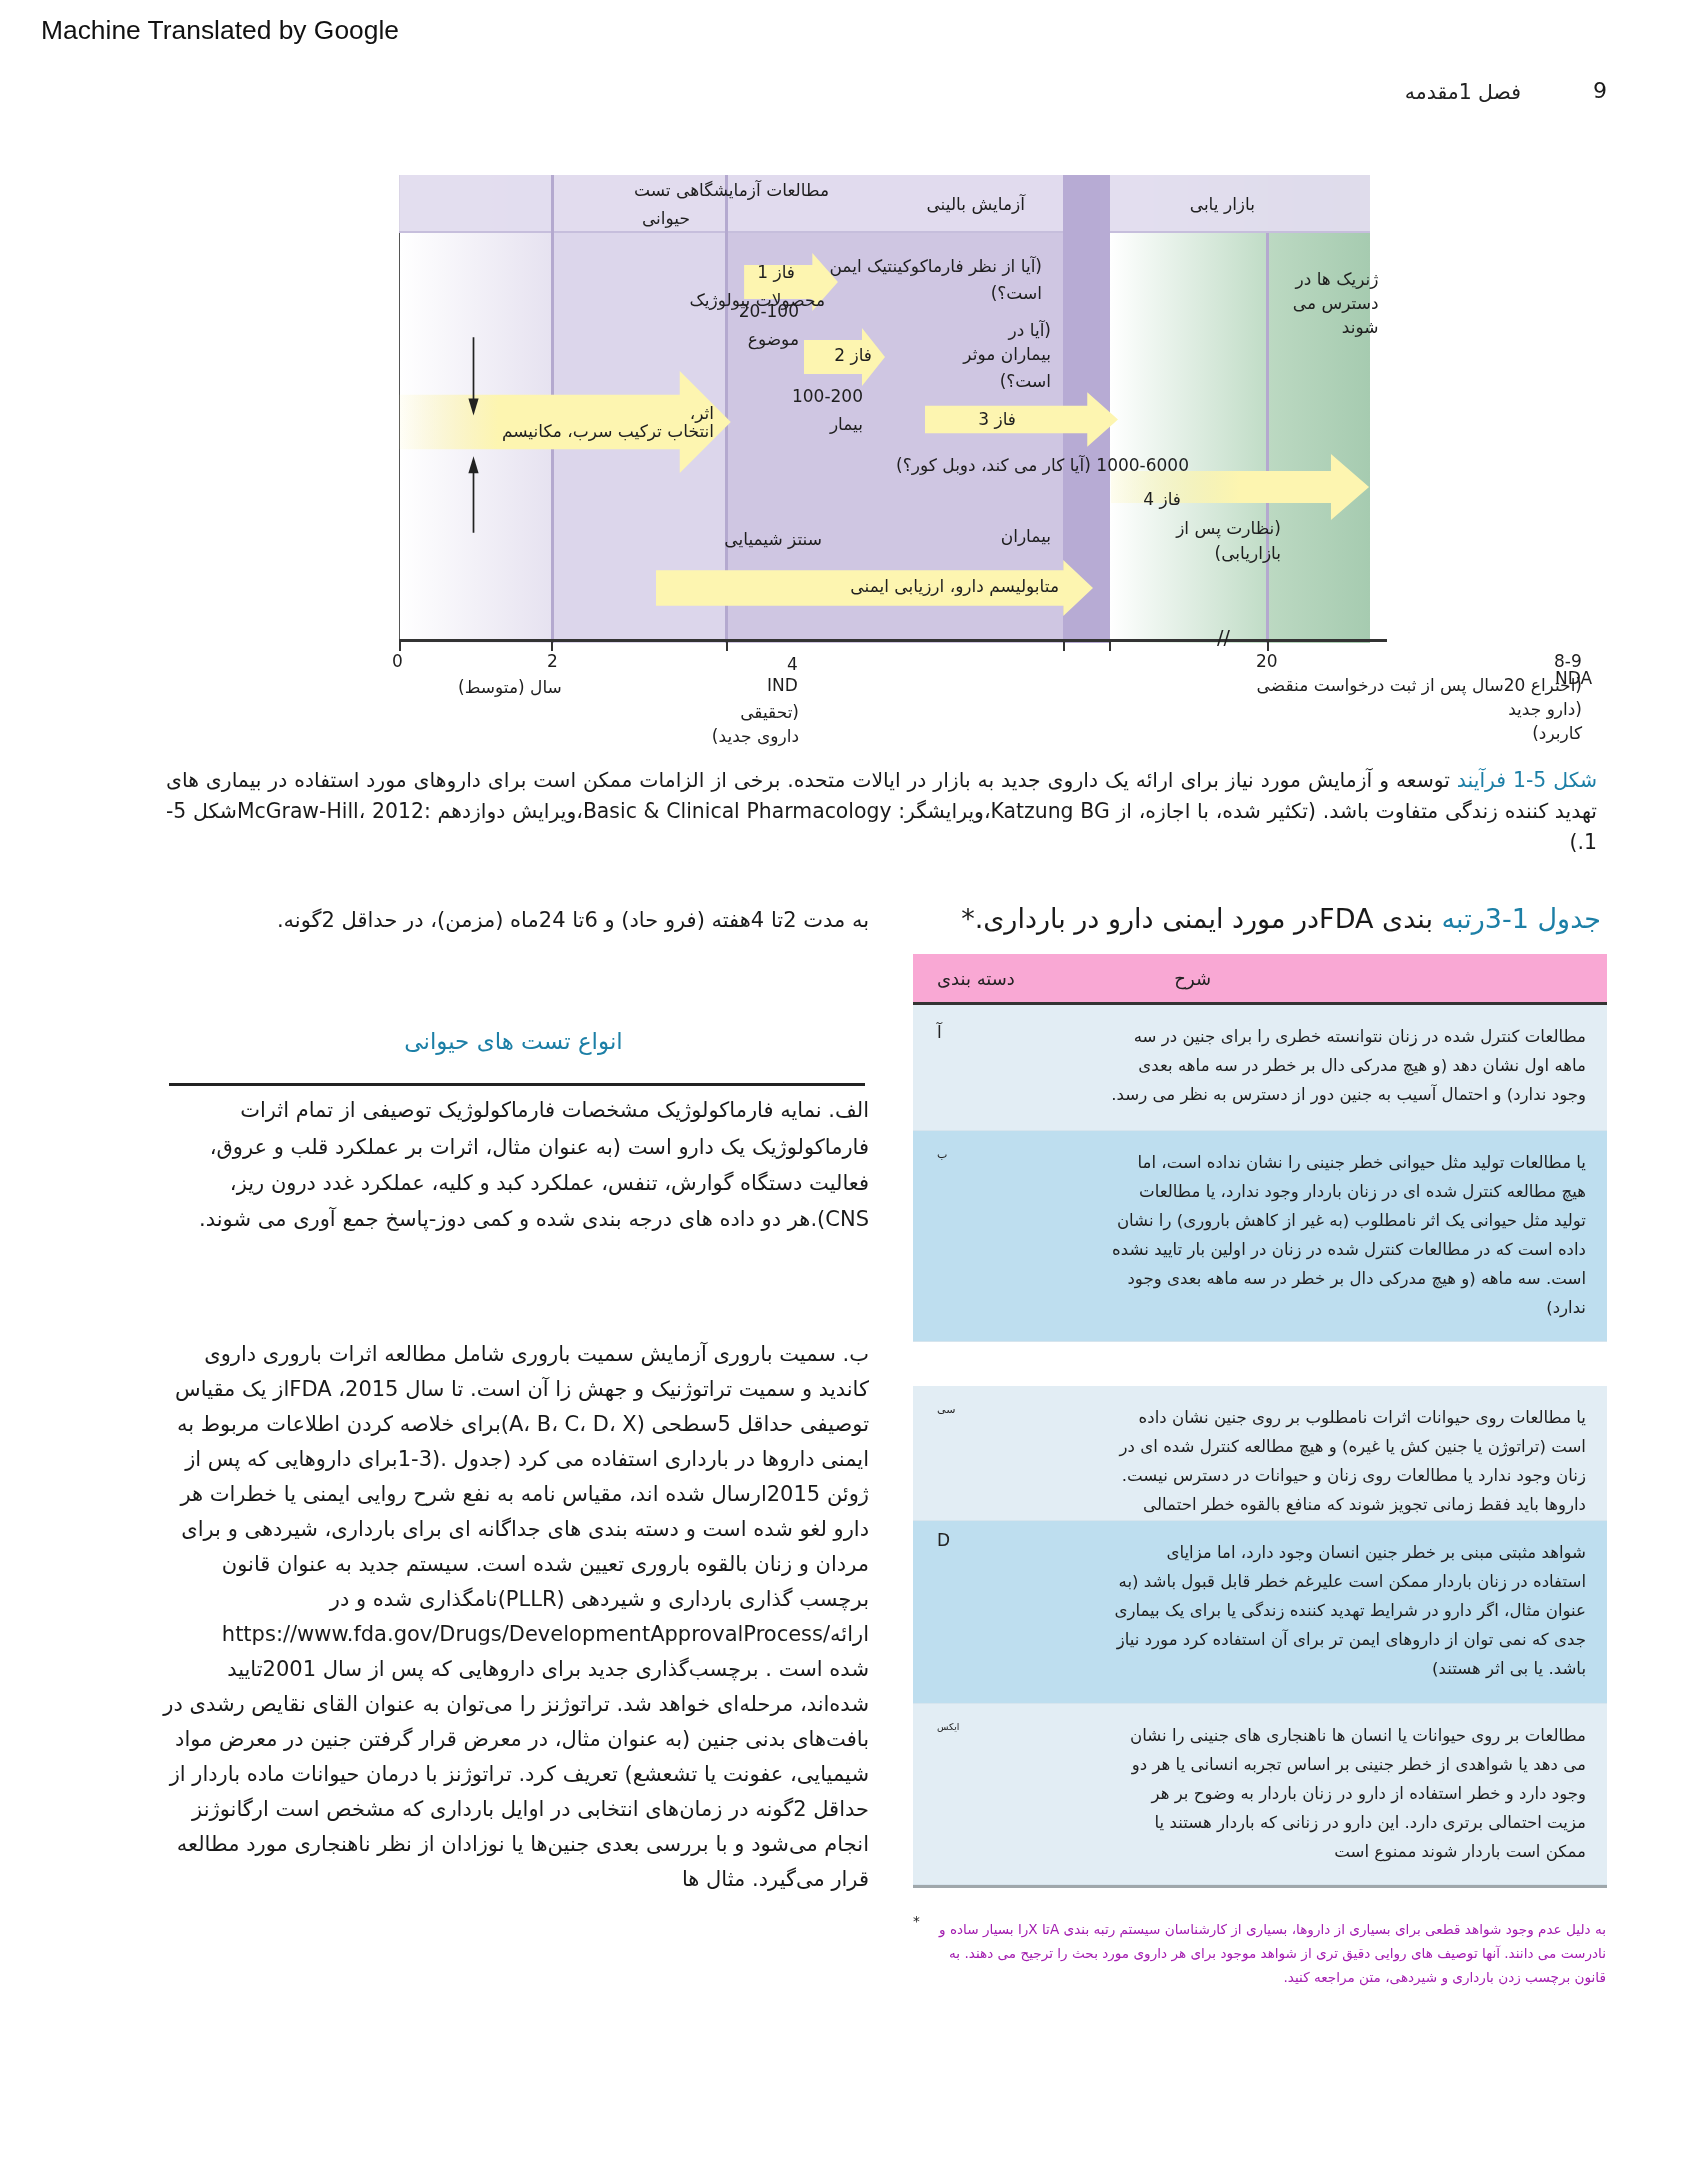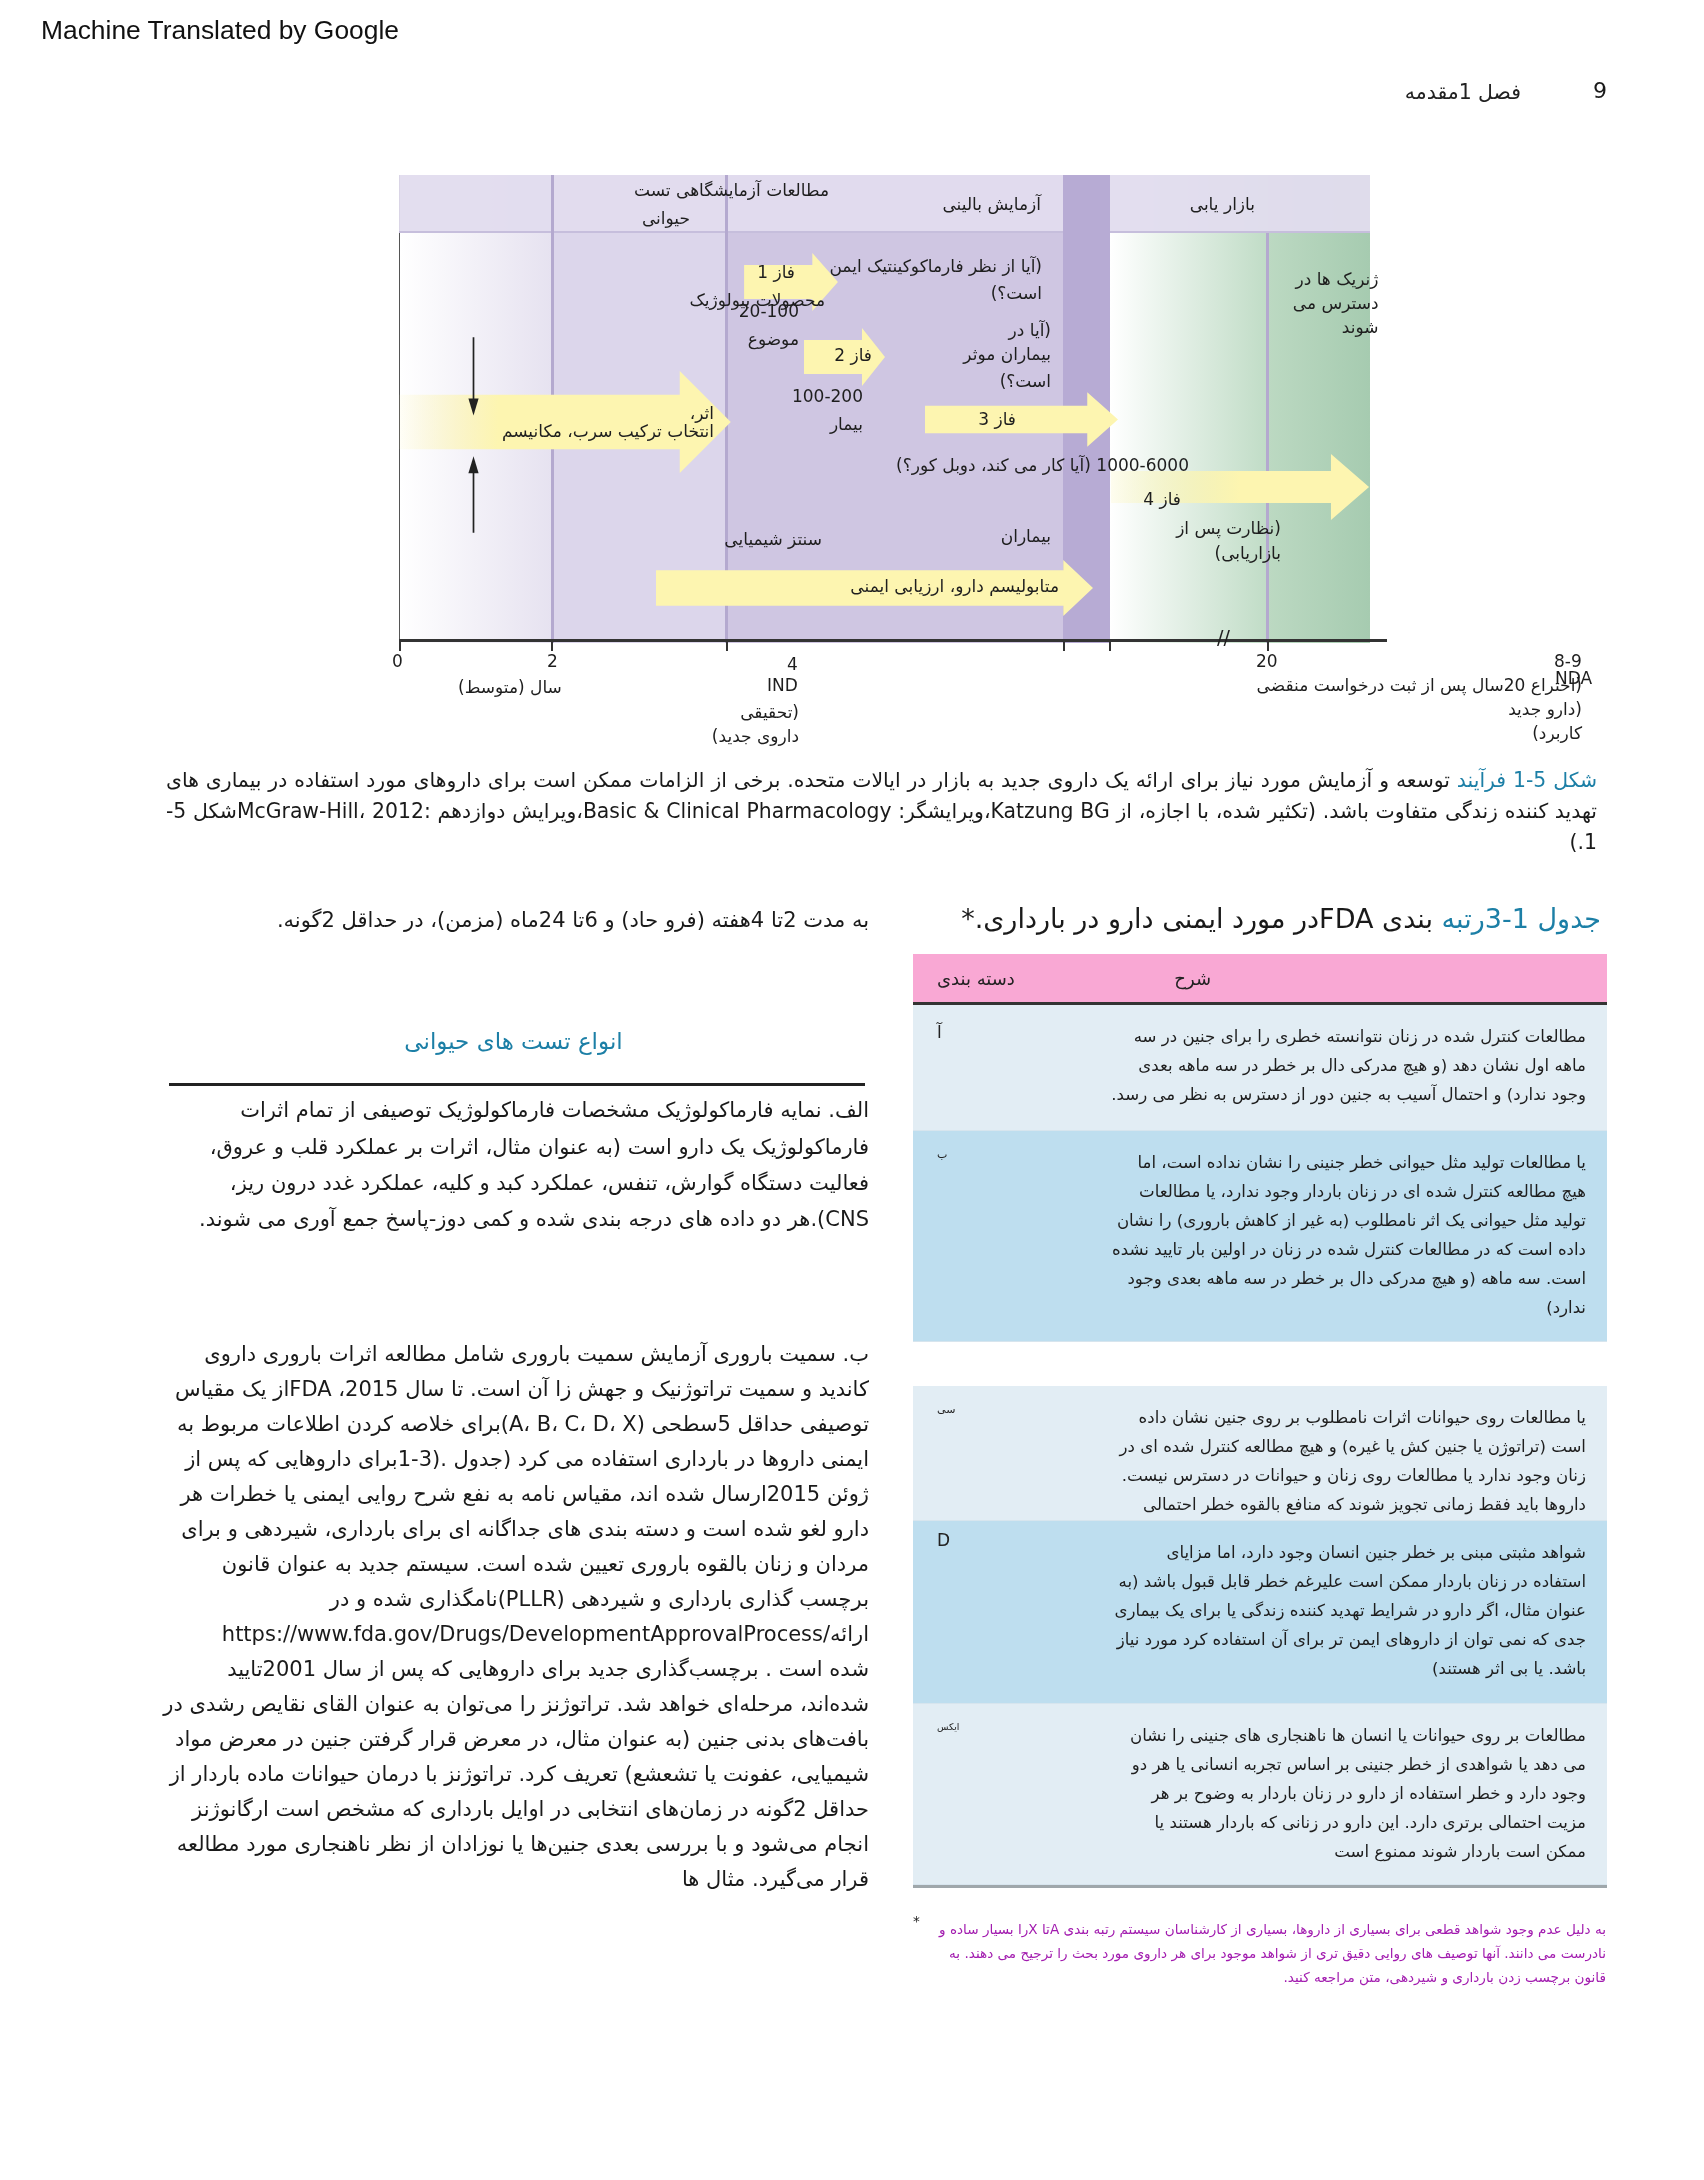--- a/index.html
+++ b/index.html
@@ -63,21 +63,21 @@
 
   <div class="hdr-row" style="left:0;width:664px;"></div>
   <div class="hdr-row" style="left:711px;width:260px;"></div>
 
   <div class="vline" style="left:152px;"></div>
   <div class="vline" style="left:326px;"></div>
   <div class="vline" style="left:867px;top:58px;"></div>
 
   <div class="dtext" style="right:558px;top:3.4px;">مطالعات آزمایشگاهی   تست</div>
   <div class="dtext" style="right:697px;top:31px;">حیوانی</div>
-  <div class="dtext" style="right:346px;top:17px;">آزمایش بالینی</div>
+  <div class="dtext" style="right:362px;top:17px;">آزمایش بالینی</div>
   <div class="dtext" style="right:132px;top:17px;">بازار یابی</div>
 
   <svg class="arrow" style="left:0;top:196px;" width="332" height="102" viewBox="0 0 390 120">
     <defs>
         <linearGradient id="g1" x1="0" x2="1">
           <stop offset="0" stop-color="#fdf5b0" stop-opacity="0.1"></stop>
           <stop offset="0.3" stop-color="#fdf5b0"></stop>
         </linearGradient>
       </defs>
     <polygon points="0,28 330,28 330,0 390,60 330,120 330,92 0,92" fill="url(#g1)"></polygon>

